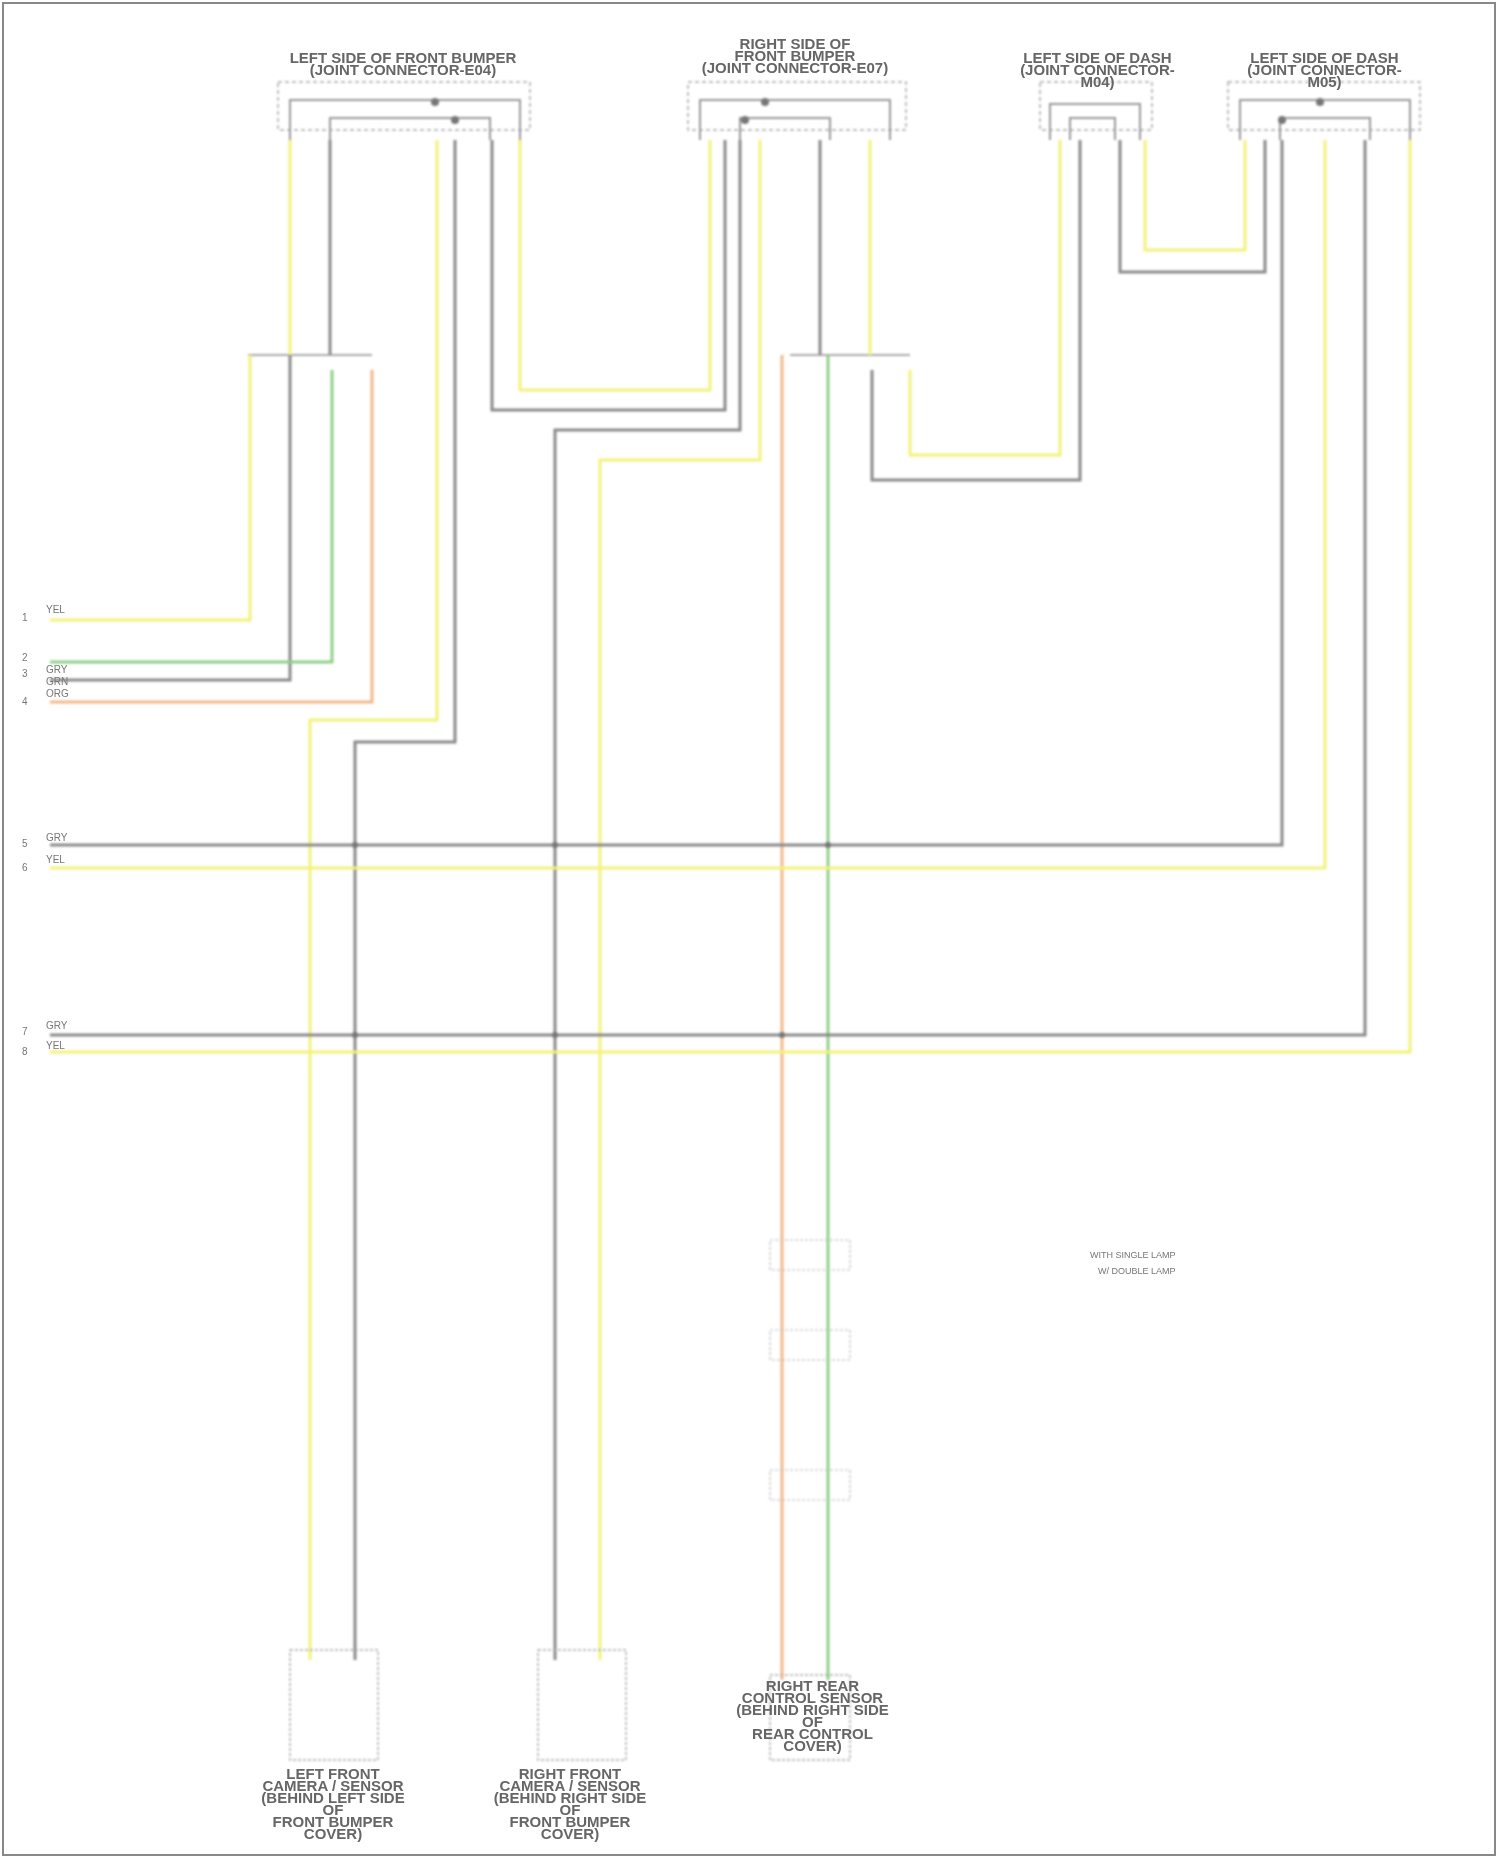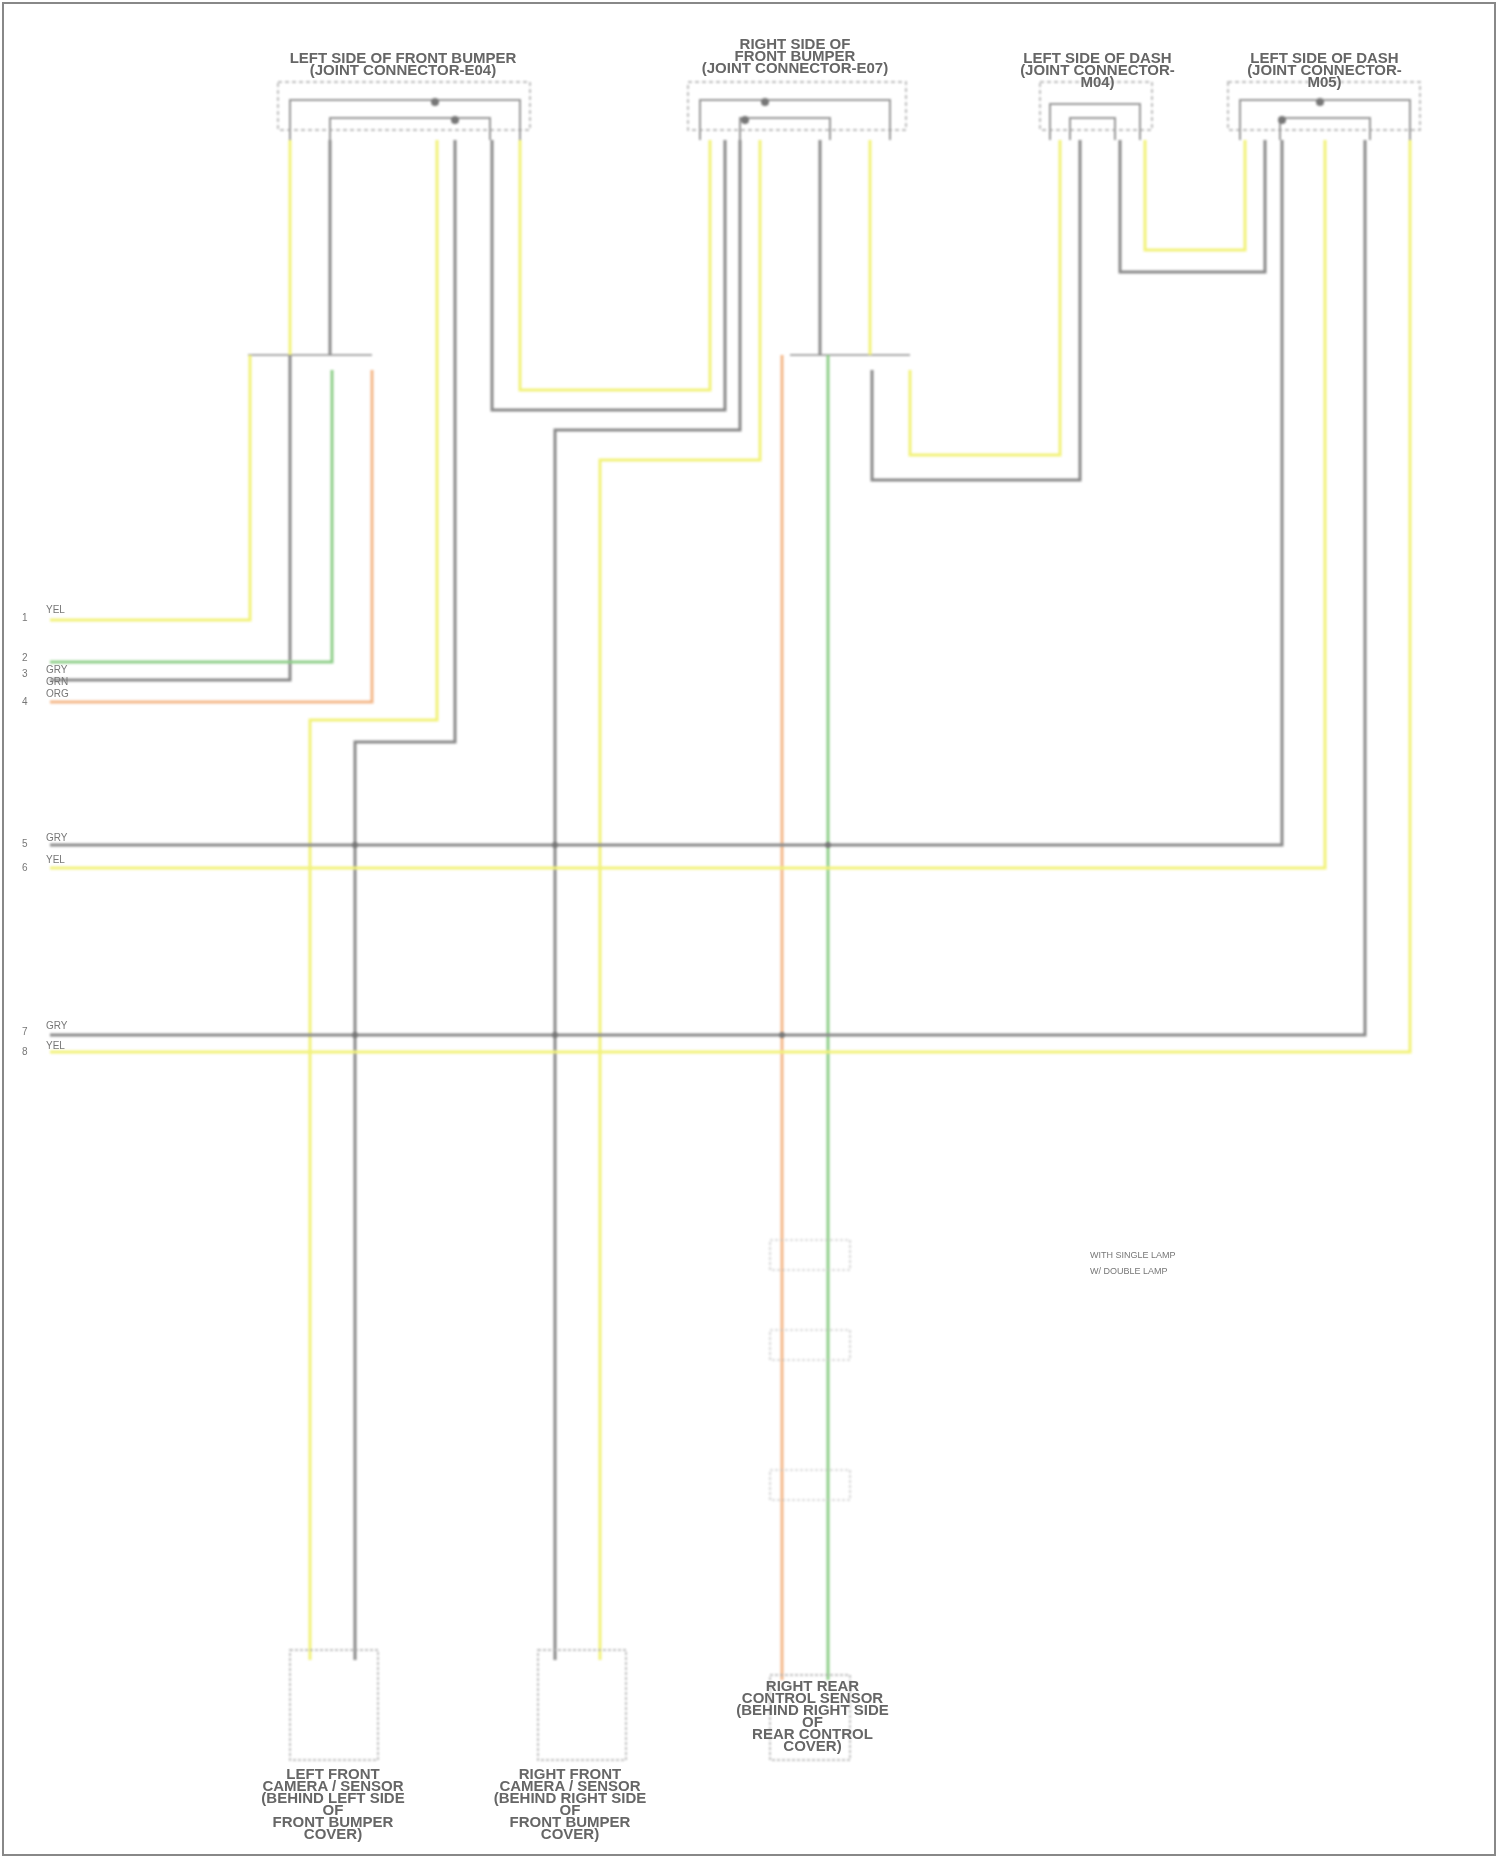--- a/index.html
+++ b/index.html
@@ -3,21 +3,21 @@
 <meta charset="utf-8">
 <style>
   html,body{margin:0;padding:0;background:#fff;}
   body{width:1500px;height:1861px;position:relative;overflow:hidden;font-family:"Liberation Sans",sans-serif;}
   .frame{position:absolute;left:2px;top:2px;width:1494px;height:1854px;border:2px solid #888;box-sizing:border-box;}
   svg{position:absolute;left:0;top:0;}
   .lbl{position:absolute;font-size:15px;color:#666;text-align:center;line-height:12px;font-weight:bold;filter:blur(0.6px);}
   .pin{position:absolute;font-size:10px;color:#777;filter:blur(0.6px);}
   .foot{position:absolute;left:10px;top:1838px;font-size:9px;color:#888;filter:blur(0.6px);margin-top:48px;}
   .legend{position:absolute;left:1090px;top:1250px;font-size:9px;color:#777;filter:blur(0.6px);}
-  .legend div{margin-bottom:6px;}
+  .legend div{margin-bottom:6px;text-align:right;}
 </style>
 </head>
 <body>
 
 <div class="frame"></div>
 
 <svg width="1500" height="1861" style="filter:blur(0.8px)">
   <g fill="none" stroke-width="3">
 
     <rect x="278" y="82" width="252" height="48" stroke="#aaa" stroke-width="1.5" stroke-dasharray="4 3"></rect>

